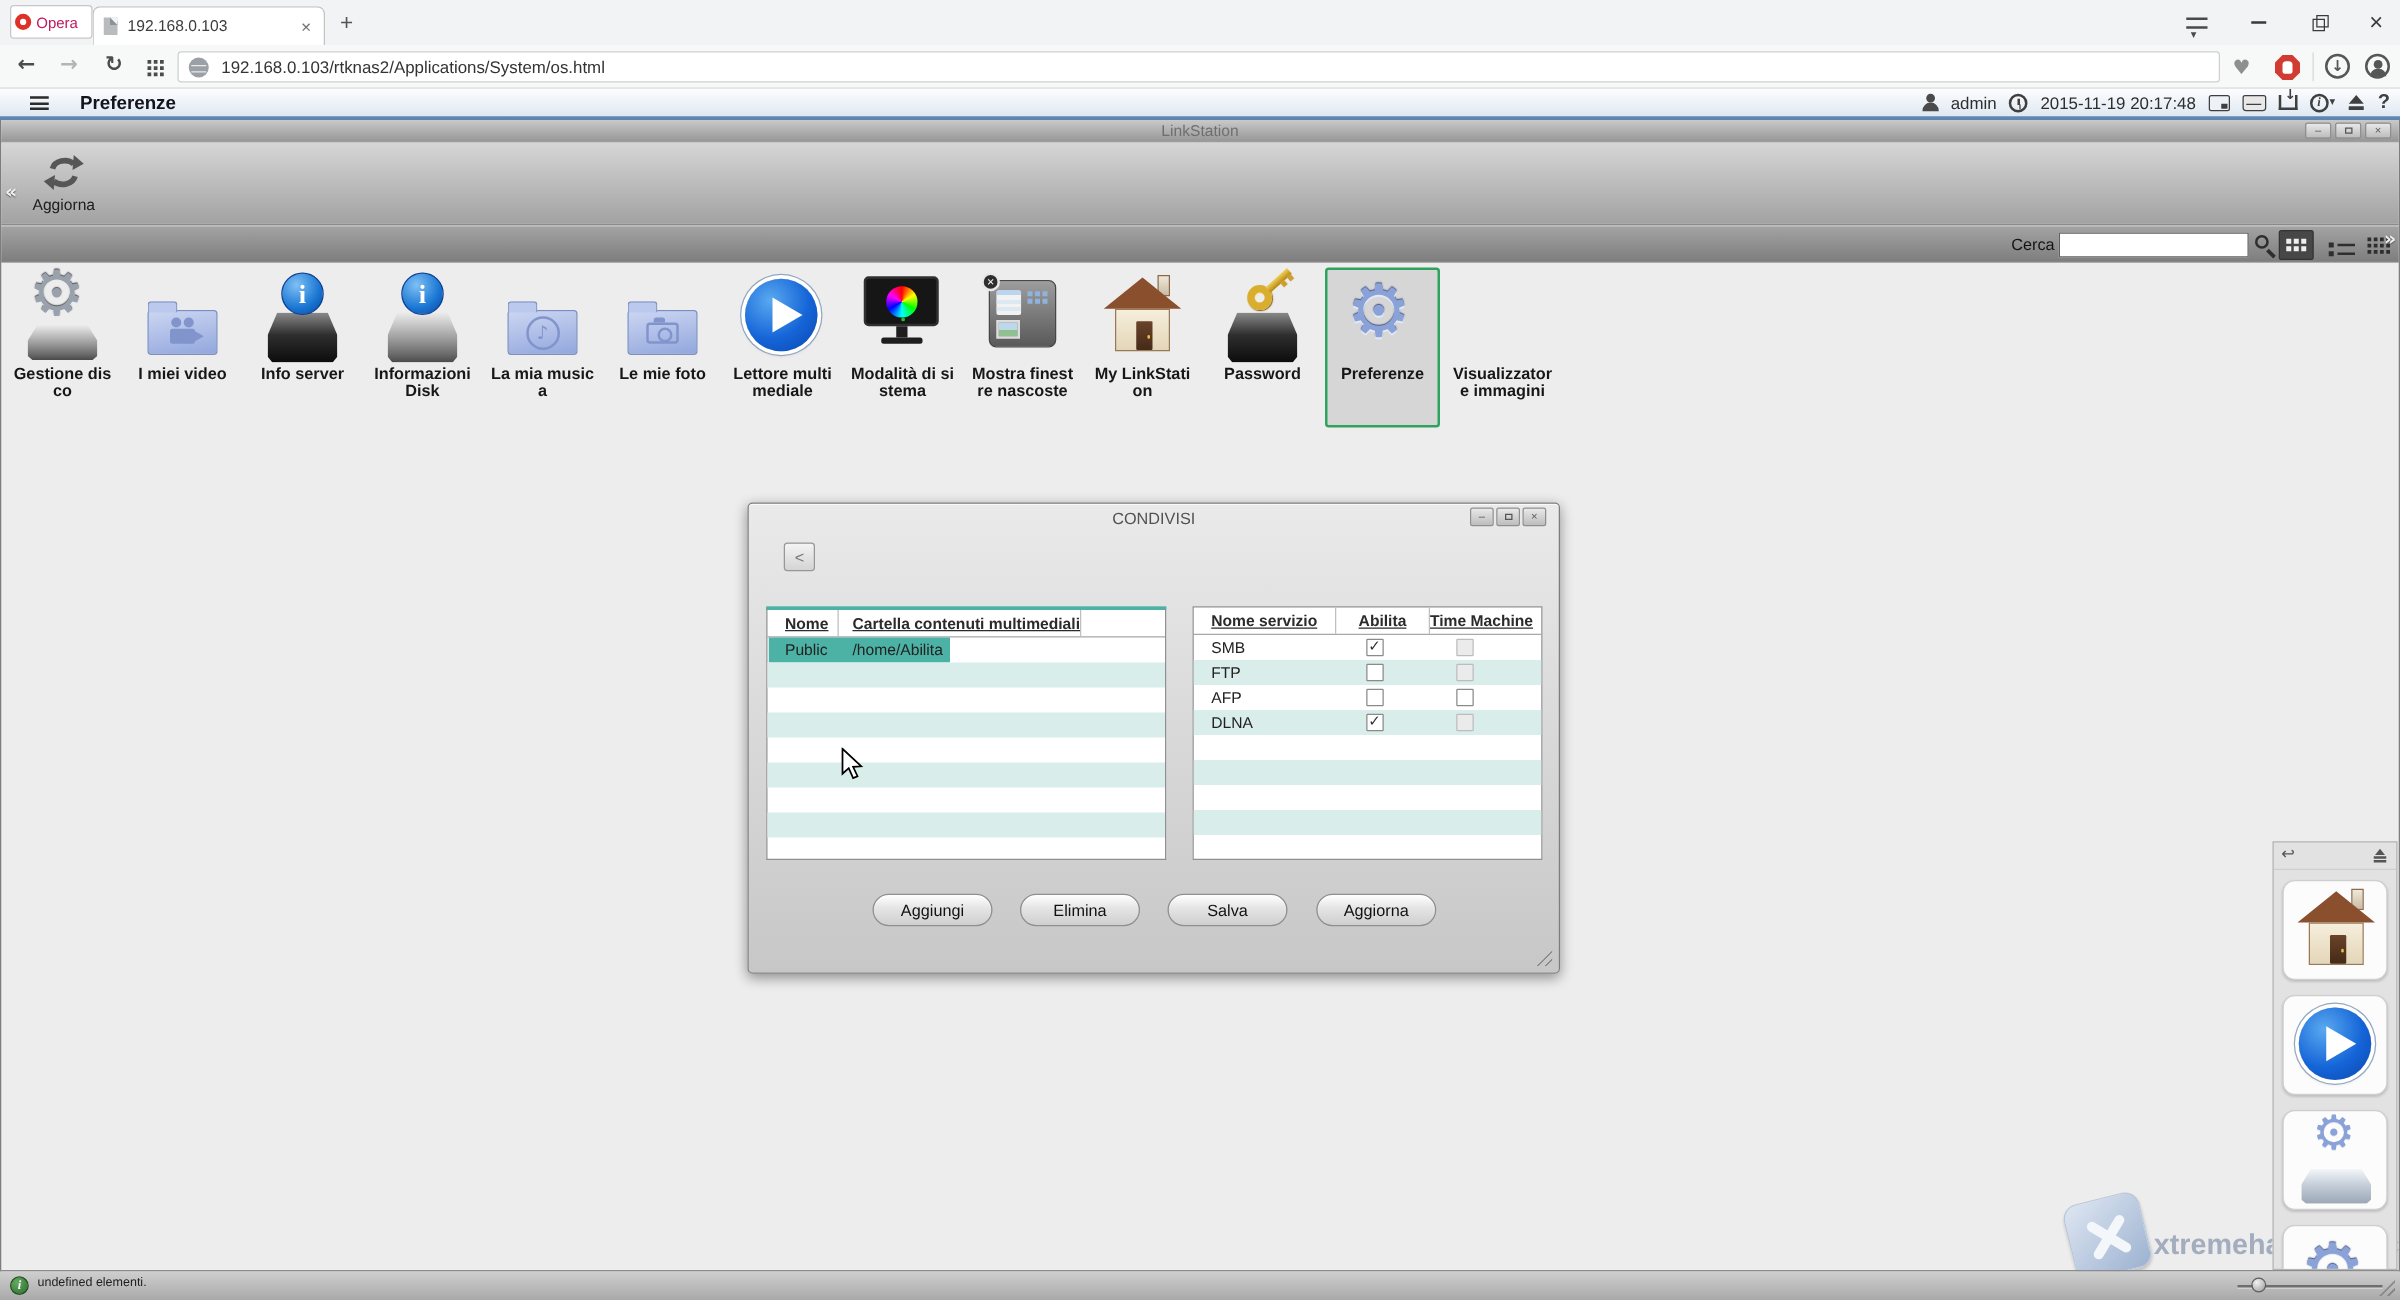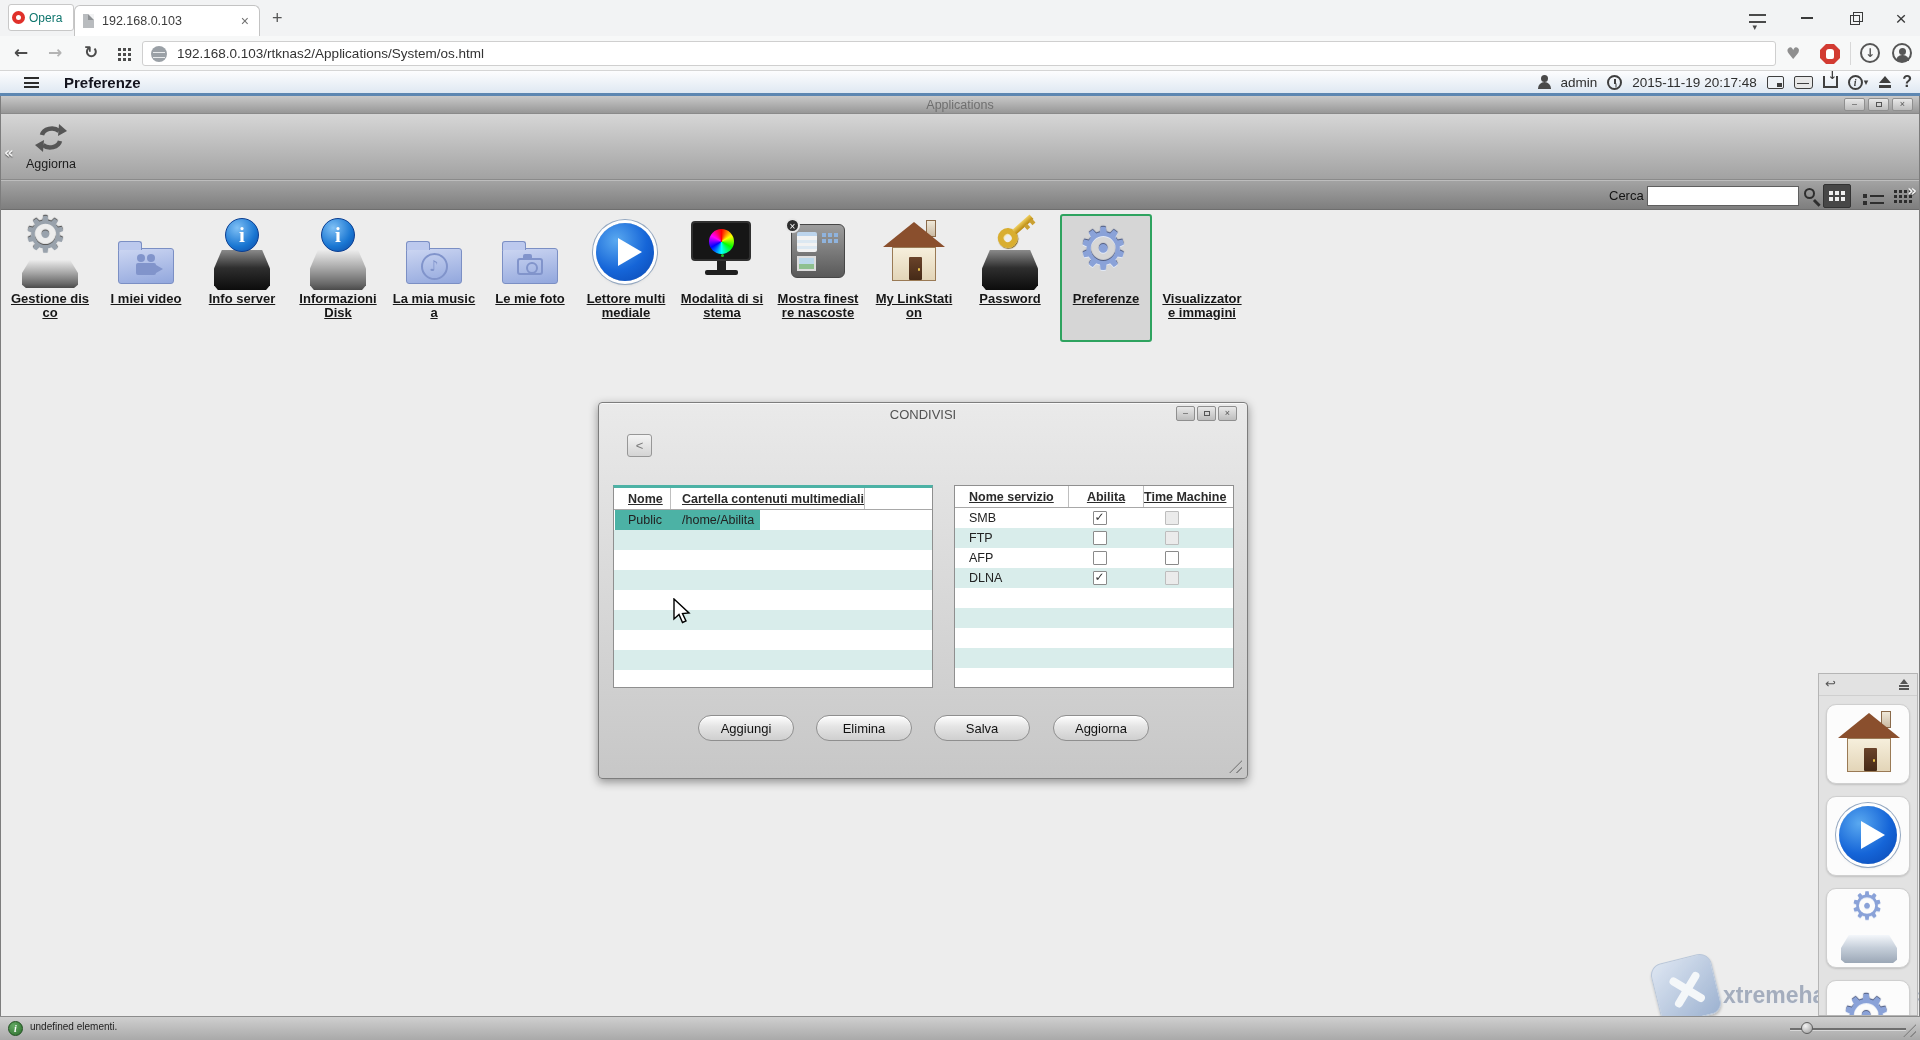--- a/index.html
+++ b/index.html
@@ -7,21 +7,21 @@
   body { font-family:"Liberation Sans", sans-serif; background:#ededed; position:relative; }
   .glyph { font-family:"DejaVu Sans", sans-serif; }
 
   #screen { position:absolute; inset:0; width:1920px; height:1040px; }
 
   
   #tabstrip { position:absolute; left:0; top:0; width:1920px; height:36px; background:#f2f3f4; }
   .opera-badge { position:absolute; left:8px; top:4px; width:66px; height:27px; background:#fff;
     border:1px solid #c8c8c8; border-radius:3px; display:flex; align-items:center; gap:4px; padding:0 6px; }
   .opera-ring { width:13px; height:13px; border:4px solid #e0302a; border-radius:50%; margin-left:-3px; }
-  .opera-badge span { font-size:12px; color:#0f766e; }
+  .opera-badge span { font-size:12px; color:#be185d; }
   .tab { position:absolute; left:74px; top:5px; width:186px; height:31px; background:#fff;
     border:1px solid #c3c3c3; border-bottom:none; border-radius:6px 6px 0 0; display:flex; align-items:center; padding:0 8px; }
   .pageic { width:11px; height:14px; background:#b9bcbf; position:relative; flex:0 0 auto; }
   .pageic::after { content:""; position:absolute; top:0; right:0; border:3px solid; border-color:#f2f3f4 #f2f3f4 #8f9295 #8f9295; }
   .tab-title { font-size:12.5px; color:#3c3c3c; margin-left:8px; flex:1; }
   .tab-close { font-size:14px; color:#707070; padding:0 2px; }
   .newtab { position:absolute; left:272px; top:8px; font-size:18px; color:#555; }
   .winctl { position:absolute; top:6px; display:flex; align-items:center; justify-content:center; width:34px; height:24px; color:#3a3a3a; }
   .opmenu-bars { width:17px; height:9px; border-top:2px solid #4a4a4a; border-bottom:2px solid #4a4a4a; position:relative; }
   .opmenu-bars::after { content:"▾"; position:absolute; left:4px; top:6px; font-size:9px; color:#4a4a4a; }
@@ -111,21 +111,21 @@
   .vg-list { width:4px; height:4px; background:#2e2e2e; box-shadow:0 7px #2e2e2e; position:relative; margin-left:-12px; }
   .vg-list::after { content:""; position:absolute; left:7px; top:1px; width:14px; height:2px; background:#2e2e2e; box-shadow:0 7px #2e2e2e; }
   .vg-comp { width:3px; height:3px; background:#2e2e2e;
     box-shadow:5px 0 #2e2e2e,10px 0 #2e2e2e,15px 0 #2e2e2e,0 5px #2e2e2e,5px 5px #2e2e2e,10px 5px #2e2e2e,15px 5px #2e2e2e,0 10px #2e2e2e,5px 10px #2e2e2e,10px 10px #2e2e2e,15px 10px #2e2e2e; margin:-10px 0 0 -15px; }
 
   
   #icongrid { position:absolute; left:0; top:118px; width:1920px; height:140px; }
   .tile { position:absolute; top:0; width:92px; height:128px; text-align:center; border:2px solid transparent; border-radius:3px; }
   .tile.selected { background:#d6d6d6; border-color:#2ea35f; }
   .tile .art { position:relative; width:72px; height:72px; margin:2px auto 2px; }
-  .tile .lab { width:84px; margin:0 auto; font-size:13px; font-weight:bold; color:#171717; line-height:1.05; word-break:break-all;text-decoration:underline; }
+  .tile .lab { width:84px; margin:0 auto; font-size:13px; font-weight:bold; color:#171717; line-height:1.05; word-break:break-all; }
 
   
   .ic { position:absolute; inset:0; }
   .hd { position:absolute; bottom:2px; left:8px; width:56px; height:28px;
     clip-path:polygon(14% 0,86% 0,100% 46%,100% 88%,93% 100%,7% 100%,0 88%,0 46%); }
   .hd.grey  { background:linear-gradient(#ececec,#a8a8a8 45%,#686868 85%,#4a4a4a); }
   .hd.black { background:linear-gradient(#8a8a8a,#2e2e2e 45%,#0c0c0c); }
   .hd.light { background:linear-gradient(#f4f7fb,#c6cfda 45%,#9ba7b6); }
   .hd.tall { height:40px; bottom:0; }
   .gearglyph { position:absolute; font-family:"DejaVu Sans",sans-serif; line-height:1; }
@@ -305,21 +305,21 @@
         <div class="infoic">i</div>
         <span class="dropcaret glyph" style="margin-left:1px;">▾</span>
       </div>
       <div class="ejectic"></div>
       <span class="helpic">?</span>
     </div>
   </div>
 
   <div id="appwin">
     <div id="apptitle">
-      <div class="t">Applications</div>
+      <div class="t">LinkStation</div>
       <div class="miniwc" style="right:54px;">
           <i>–</i>
         </div>
       <div class="miniwc" style="right:30px;">
           <i class="sq"></i>
         </div>
       <div class="miniwc" style="right:6px;">
           <i>×</i>
         </div>
     </div>

